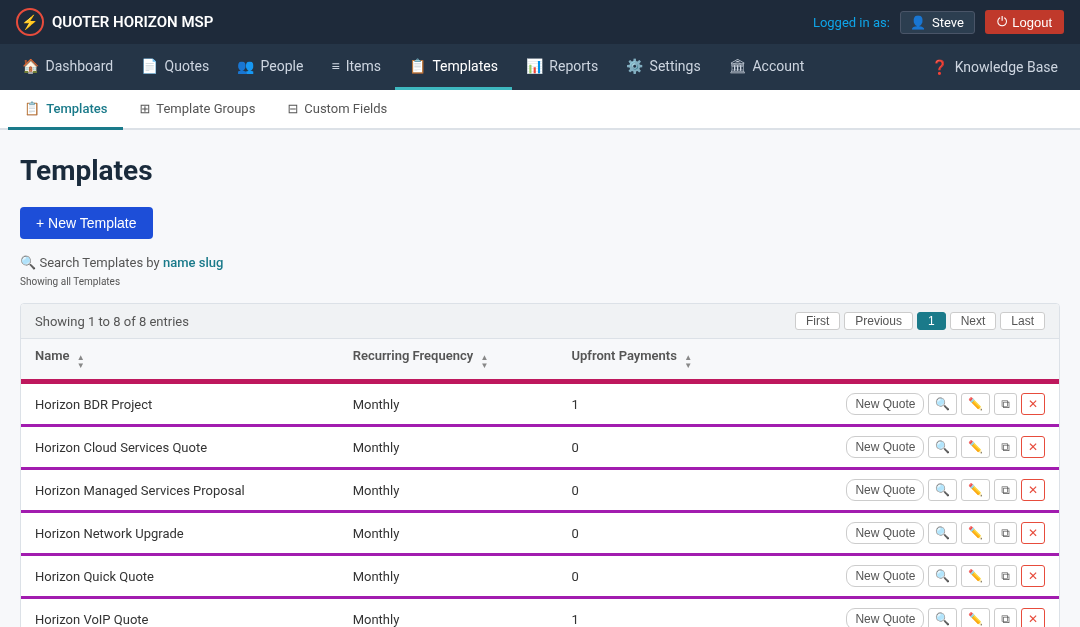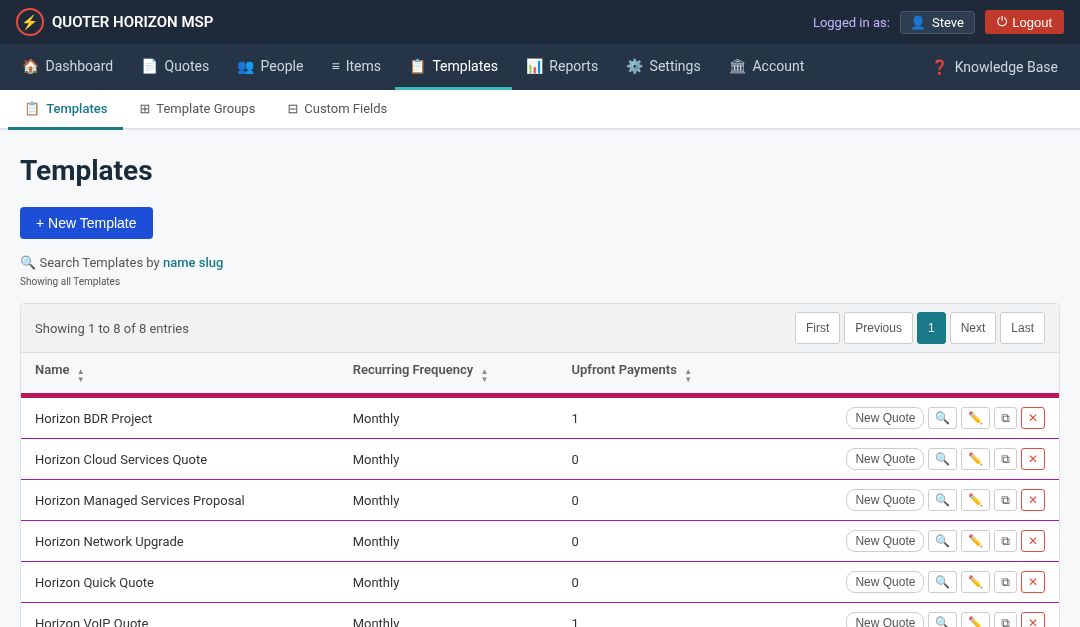--- a/index.html
+++ b/index.html
@@ -33,21 +33,21 @@
       color: #e74c3c;
       font-size: 14px;
     }
     .top-bar-right {
       display: flex;
       align-items: center;
       gap: 10px;
       color: #ccc;
       font-size: 13px;
     }
-    .logged-in-label { color: #c4b5fd; }
+    .logged-in-label { color: #0ea5e9; }
     .user-badge {
       background: #2c3e50;
       border: 1px solid #4a5568;
       color: #fff;
       padding: 3px 10px;
       border-radius: 3px;
       font-size: 13px;
       display: flex;
       align-items: center;
       gap: 5px;
@@ -185,21 +185,21 @@
       color: #555;
     }
     .pagination-controls {
       display: flex;
       align-items: center;
       gap: 4px;
     }
     .page-btn {
       background: #fff;
       border: 1px solid #ccc;
-      padding: 8px 10px;
+      padding: 1px 10px;
       border-radius: 3px;
       cursor: pointer;
       font-size: 12px;
       color: #555;
     }
     .page-btn.active {
       background: #1a7a8a;
       color: #fff;
       border-color: #1a7a8a;
     }
@@ -221,21 +221,21 @@
     }
     thead th .sort-arrows {
       display: inline-flex;
       flex-direction: column;
       font-size: 8px;
       margin-left: 4px;
       color: #888;
       line-height: 1;
     }
     tbody tr {
-      border-bottom: 1px solid #a21caf;
+      border-bottom: 3px solid #a21caf;
     }
     tbody tr:last-child { border-bottom: none; }
     tbody td {
       padding: 9px 14px;
       font-size: 13px;
       color: #333;
     }
 
     .row-actions {
       display: flex;

